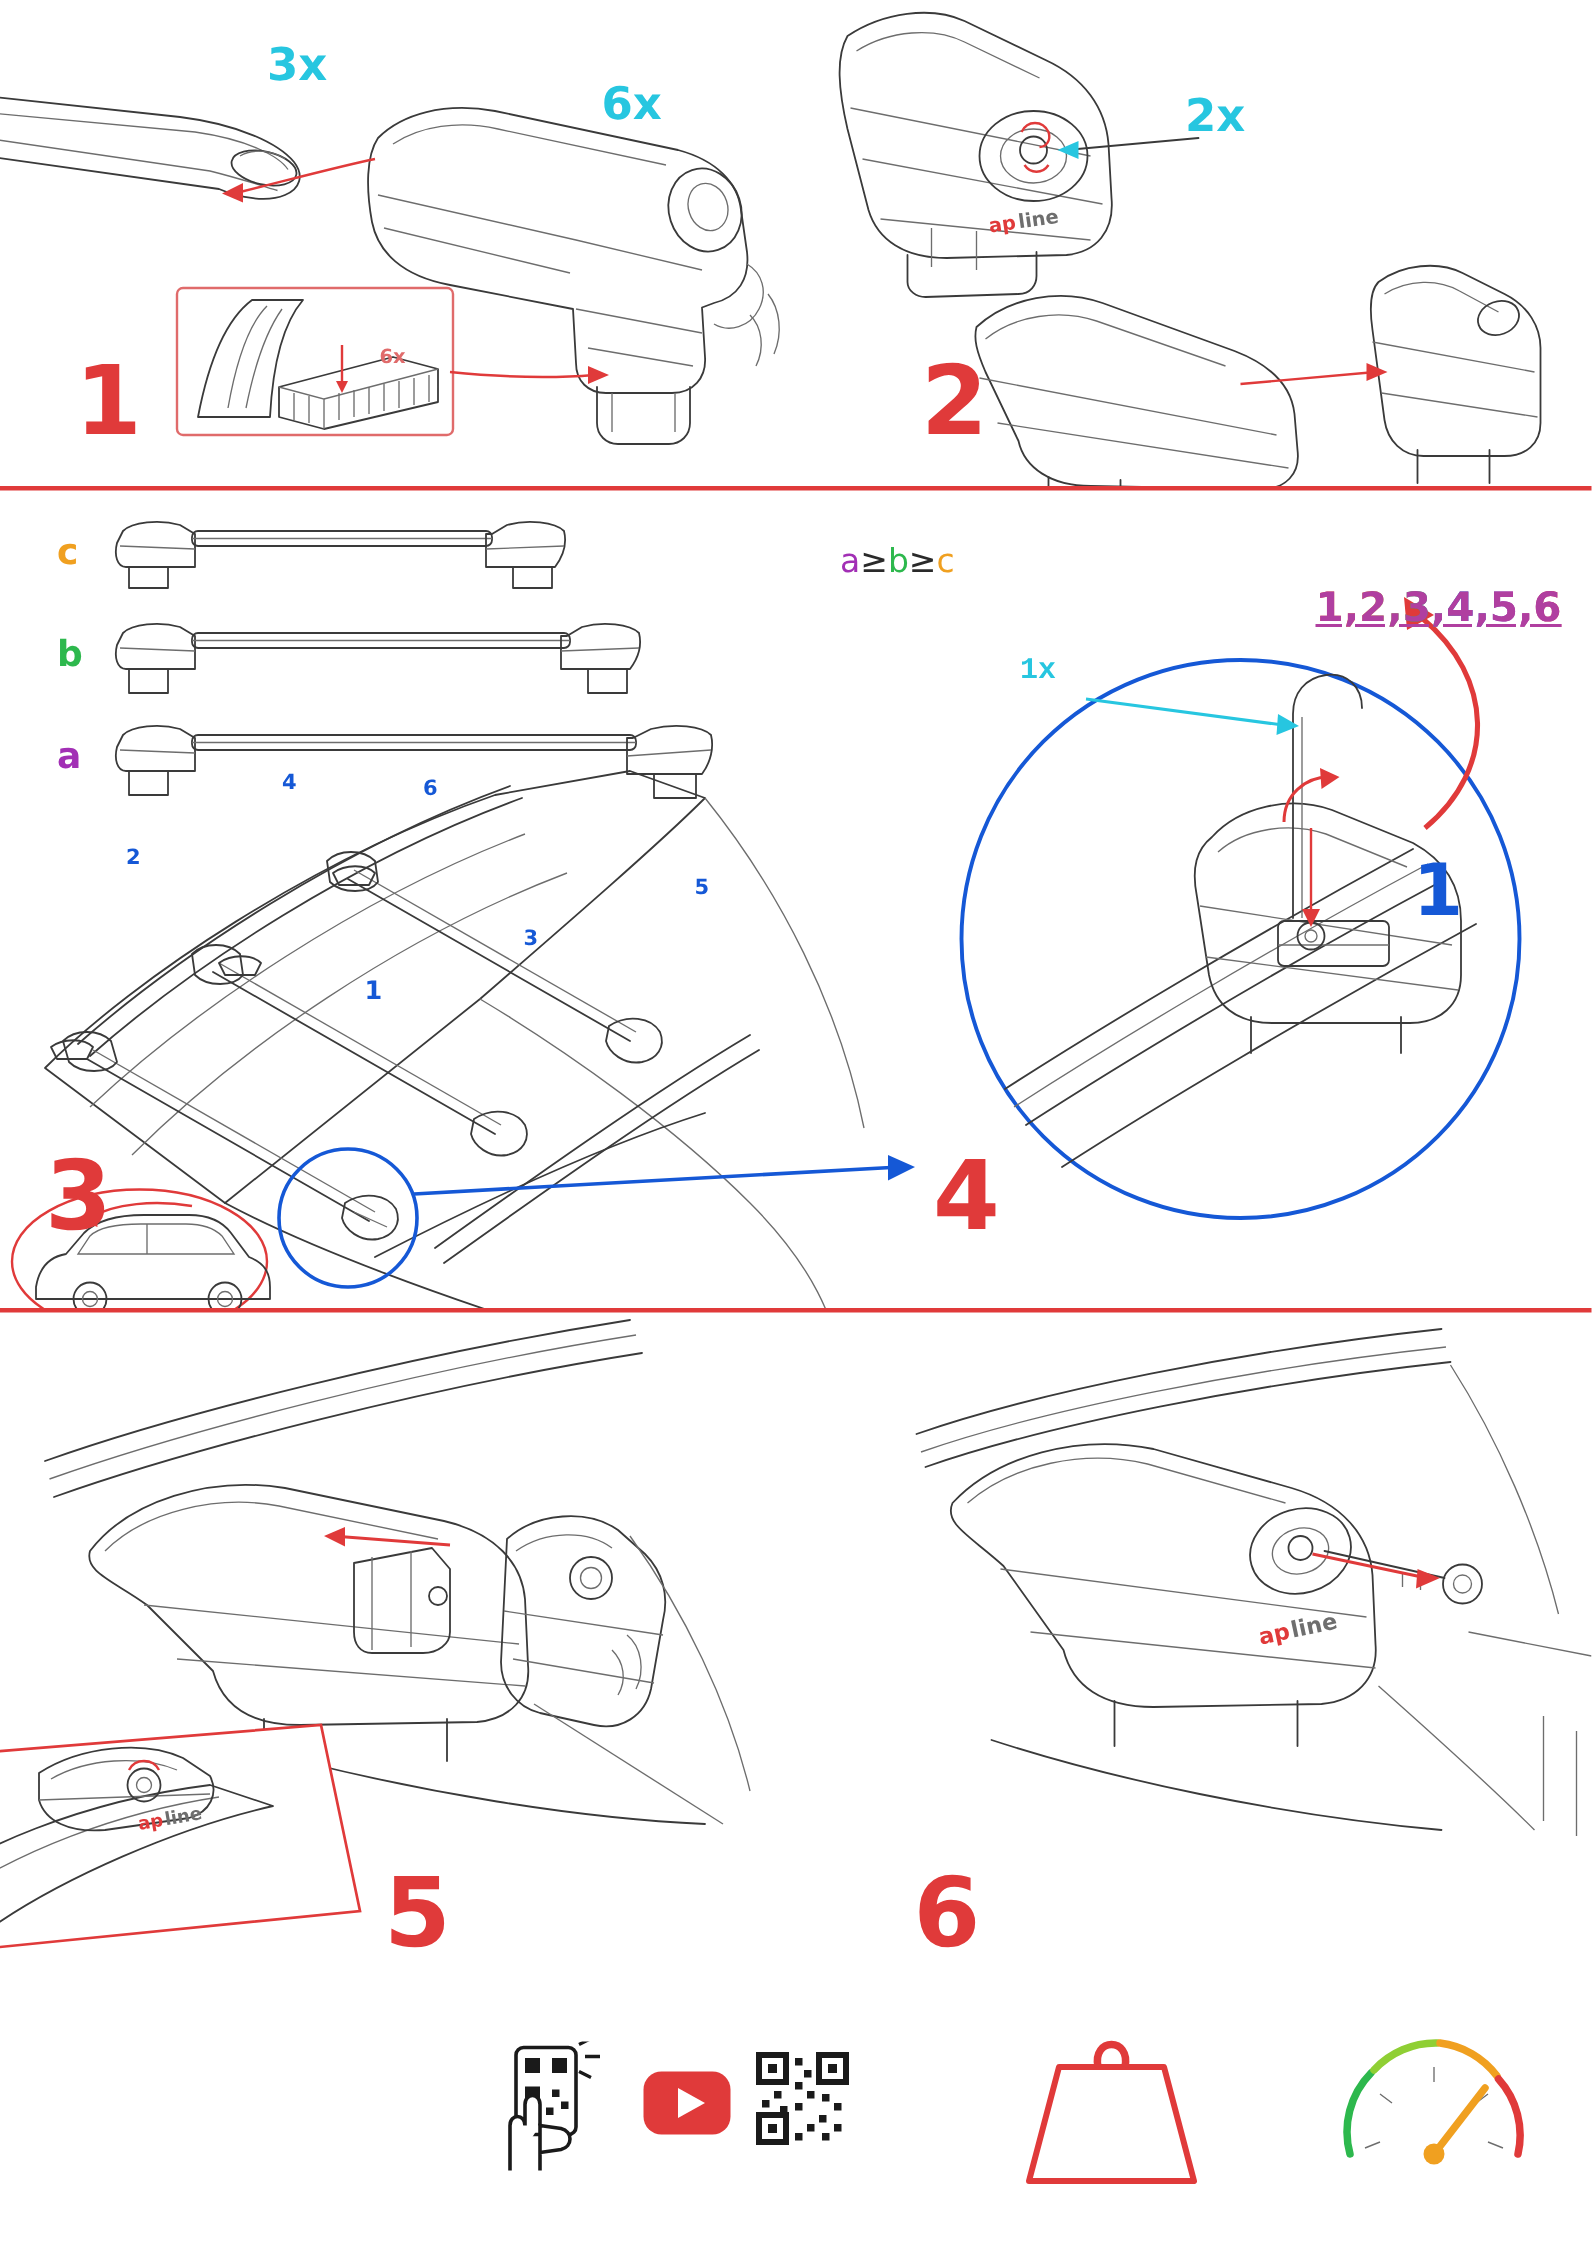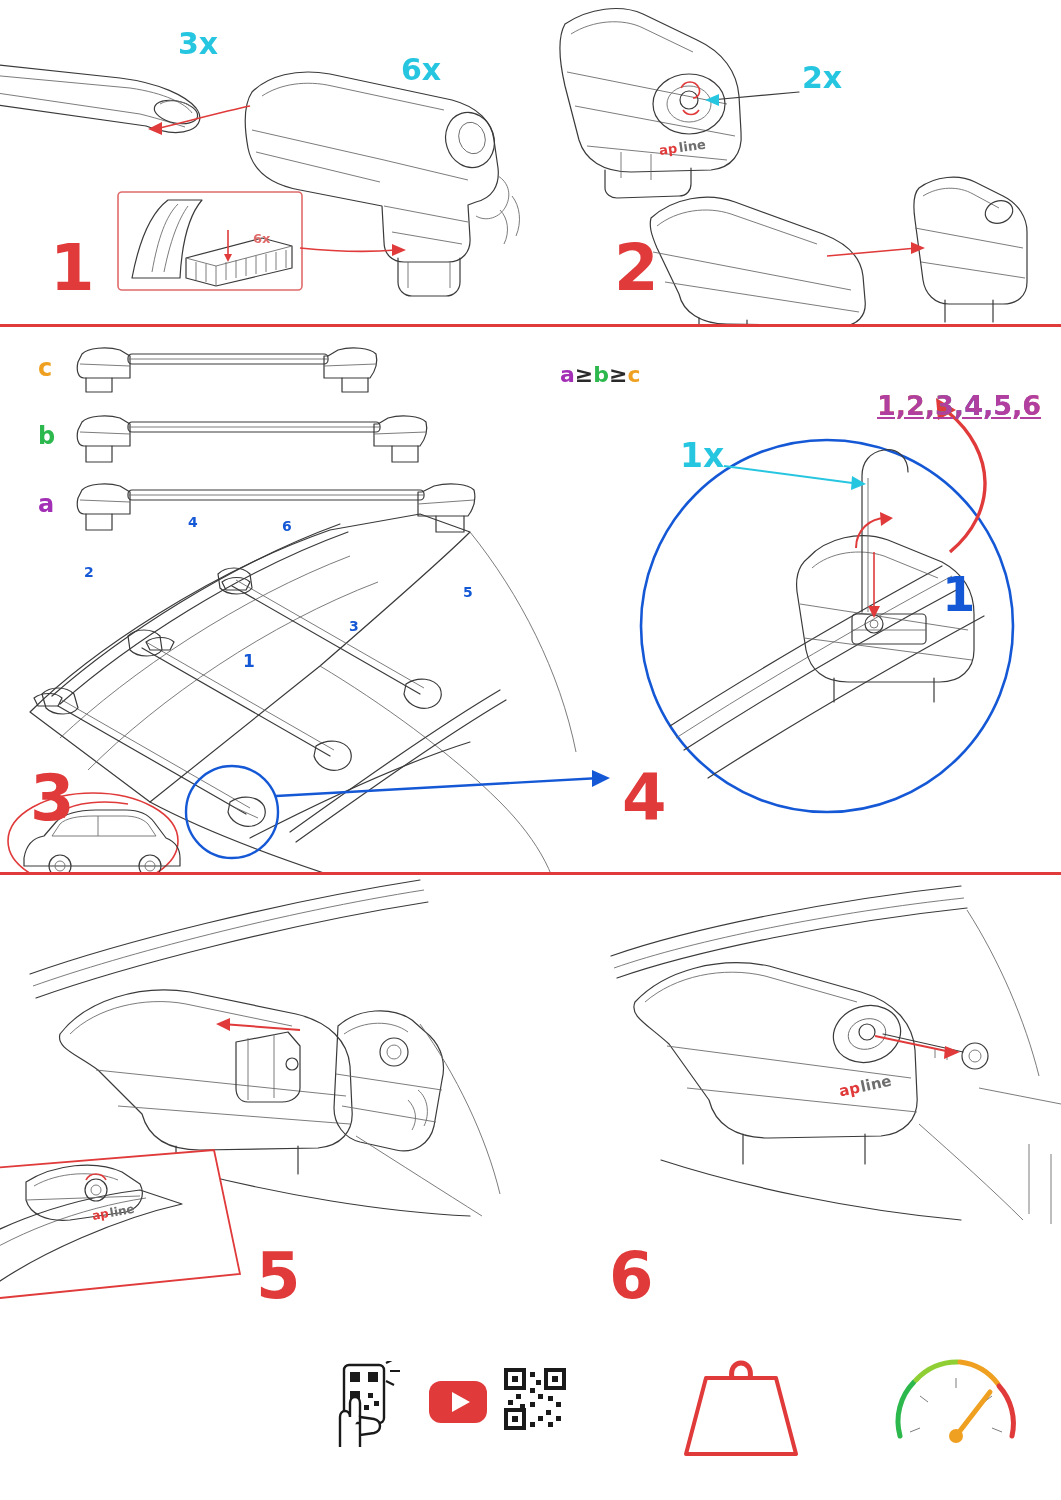--- a/index.html
+++ b/index.html
@@ -134,21 +134,21 @@
         <ellipse class="ln" cx="468" cy="212" rx="14" ry="11" transform="rotate(-20 468 212)"></ellipse>
         <path class="ln" d="M414 300 L414 322 M462 300 L462 322"></path>
       </g>
 
       <path class="ln" d="M268 92 L180 100" stroke="#27c6e0" stroke-width="2"></path>
       <path d="M188 94 l-14 6 l14 6 z" fill="#27c6e0"></path>
 
       <path class="ln-red" d="M296 256 L386 248"></path>
       <path d="M380 242 l14 6 l-14 6 z" fill="#e03a3a"></path>
     </svg>
-    <div class="qty" style="left:271px;top:60px;">2x</div>
+    <div class="qty" style="left:259px;top:60px;">2x</div>
     <div class="stepnum" style="left:83px;top:236px;">2</div>
   </div>
 
   <div class="abs" style="left:0;top:326px;width:620px;height:546px;">
     <svg width="620" height="546" viewBox="0 0 620 546">
 
       <g transform="translate(72,22)">
         <path class="ln" d="M10 6 C16 0 34 -2 48 2 L58 8 L58 30 L12 30 C6 30 4 22 6 14 Z"></path>
         <path class="ln-thin" d="M8 16 L58 18"></path>
         <path class="ln" d="M14 30 L14 44 L40 44 L40 30"></path>
@@ -240,21 +240,21 @@
       <circle cx="232" cy="486" r="46" fill="none" stroke="#1558d6" stroke-width="2.4"></circle>
 
       <path d="M276 470 L600 452" fill="none" stroke="#1558d6" stroke-width="2.4"></path>
       <path d="M592 444 l18 8 l-18 9 z" fill="#1558d6"></path>
     </svg>
 
     <div class="lbl" style="left:38px;top:28px;color:#f0a020;">c</div>
     <div class="lbl" style="left:38px;top:96px;color:#2db84d;">b</div>
     <div class="lbl" style="left:38px;top:164px;color:#a22fb5;">a</div>
 
-    <div class="abs" style="left:560px;top:36px;font-size:22px;font-weight:700;">
+    <div class="abs" style="left:560px;top:36px;font-size:22px;font-weight:400;">
       <span style="color:#a22fb5;">a</span><span style="color:#2a2a2a;">≥</span><span style="color:#2db84d;">b</span><span style="color:#2a2a2a;">≥</span><span style="color:#f0a020;">c</span>
     </div>
 
     <div class="abs" style="left:84px;top:238px;color:#1558d6;font-size:14px;font-weight:700;">2</div>
     <div class="abs" style="left:188px;top:188px;color:#1558d6;font-size:14px;font-weight:700;">4</div>
     <div class="abs" style="left:282px;top:192px;color:#1558d6;font-size:14px;font-weight:700;">6</div>
     <div class="abs" style="left:349px;top:292px;color:#1558d6;font-size:14px;font-weight:700;">3</div>
     <div class="abs" style="left:463px;top:258px;color:#1558d6;font-size:14px;font-weight:700;">5</div>
     <div class="abs" style="left:243px;top:325px;color:#1558d6;font-size:17px;font-weight:700;">1</div>
 
@@ -296,21 +296,21 @@
 
       <path d="M244 222 C244 204 258 192 274 192" fill="none" stroke="#e03a3a" stroke-width="2"></path>
       <path d="M268 186 l13 6 l-12 8 z" fill="#e03a3a"></path>
 
       <path d="M262 226 L262 286" fill="none" stroke="#e03a3a" stroke-width="1.6"></path>
       <path d="M256 280 l6 12 l6 -12 z" fill="#e03a3a"></path>
 
       <path d="M338 226 C386 186 384 126 336 86" fill="none" stroke="#e03a3a" stroke-width="3.4"></path>
       <path d="M344 84 l-20 -12 l2 22 z" fill="#e03a3a"></path>
     </svg>
-    <div class="qty" style="left:68px;top:110px;font-size:33px;">1x</div>
+    <div class="qty" style="left:68px;top:110px;font-size:20px;font-family:Liberation Mono, monospace;">1x</div>
     <div class="abs" style="left:265px;top:64px;font-size:27px;font-weight:700;white-space:nowrap;">
       <span style="background:linear-gradient(90deg,#e03a3a,#f0a020,#2db84d,#1558d6,#a22fb5,#e03a3a);-webkit-background-clip:text;background-clip:text;color:#b03fa0;text-decoration:underline;">1,2,3,4,5,6</span>
     </div>
     <div class="bluecircnum" style="left:330px;top:240px;">1</div>
     <div class="stepnum" style="left:10px;top:440px;">4</div>
   </div>
 
   <div class="abs" style="left:0;top:874px;width:530px;height:486px;">
     <svg width="530" height="486" viewBox="0 0 530 486">
 

